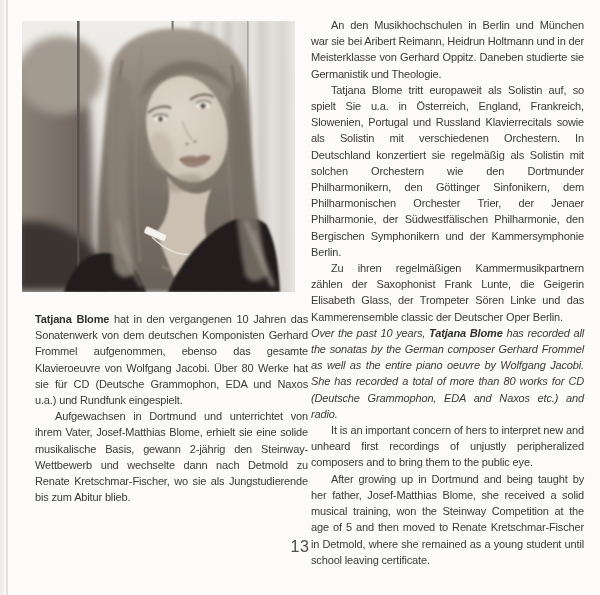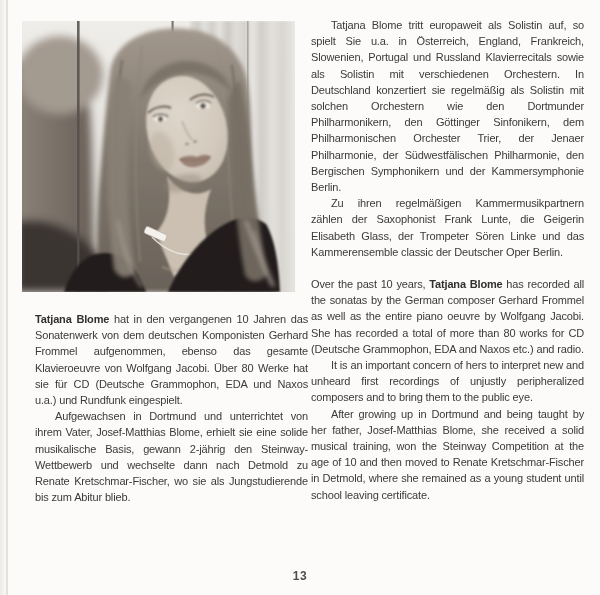--- a/index.html
+++ b/index.html
@@ -22,27 +22,27 @@
     overflow:hidden;
   }
   .photo svg{display:block;width:100%;height:100%;}
   .column{
     position:absolute;width:273px;
     font-size:11px;line-height:16.2px;letter-spacing:-0.15px;
     color:#3a3a3a;text-align:justify;
   }
   .column p{margin:0;}
   .column p.indent{text-indent:20px;}
-  .column p.gap-before{margin-top:16px;}
+  .column p.gap-before{margin-top:0;font-style:italic;}
   .column strong{font-weight:700;color:#303030;}
   .left-column{left:23px;top:311px;margin-left:12px;}
   .right-column{left:311px;top:17px;}
   .page-number{
-    position:absolute;left:0;top:569px;width:600px;
-    text-align:center;font-size:12px;color:#4d4d4d;letter-spacing:.5px;font-weight:bold;
+    position:absolute;left:0;top:538px;width:600px;
+    text-align:center;font-size:16px;color:#4d4d4d;letter-spacing:.5px;
   }
 </style>
 </head>
 <body>
 
 <div class="page">
   <div class="scan-edge"></div>
 
   <div class="photo">
     <svg viewBox="0 0 273 271" preserveAspectRatio="none" aria-hidden="true">
@@ -157,21 +157,22 @@
         <path d="M232,210 C238,230 246,252 252,266" stroke="#9a9085" stroke-width="4" fill="none" opacity="0.6"></path>
       </g>
     </svg>
   </div>
 
   <div class="column left-column" id="left-col">
       <p><strong>Tatjana Blome</strong><span> hat in den vergangenen 10 Jahren das Sonatenwerk von dem deutschen Komponisten Gerhard Frommel aufgenommen, ebenso das gesamte Klavieroeuvre von Wolfgang Jacobi. Über 80 Werke hat sie für CD (Deutsche Grammophon, EDA und Naxos u.a.) und Rundfunk eingespielt.</span></p>
       <p class="indent"><span>Aufgewachsen in Dortmund und unterrichtet von ihrem Vater, Josef-Matthias Blome, erhielt sie eine solide musikalische Basis, gewann 2-jährig den Steinway-Wettbewerb und wechselte dann nach Detmold zu Renate Kretschmar-Fischer, wo sie als Jungstudierende bis zum Abitur blieb.</span></p>
     </div>
   <div class="column right-column" id="right-col">
+      <p class="indent"><span>An den Musikhochschulen in Berlin und München war sie bei Aribert Reimann, Heidrun Holtmann und in der Meisterklasse von Gerhard Oppitz. Daneben studierte sie Germanistik und Theologie.</span></p>
       <p class="indent"><span>Tatjana Blome tritt europaweit als Solistin auf, so spielt Sie u.a. in Österreich, England, Frankreich, Slowenien, Portugal und Russland Klavierrecitals sowie als Solistin mit verschiedenen Orchestern. In Deutschland konzertiert sie regelmäßig als Solistin mit solchen Orchestern wie den Dortmunder Philharmonikern, den Göttinger Sinfonikern, dem Philharmonischen Orchester Trier, der Jenaer Philharmonie, der Südwestfälischen Philharmonie, den Bergischen Symphonikern und der Kammersymphonie Berlin.</span></p>
       <p class="indent"><span>Zu ihren regelmäßigen Kammermusikpartnern zählen der Saxophonist Frank Lunte, die Geigerin Elisabeth Glass, der Trompeter Sören Linke und das Kammerensemble classic der Deutscher Oper Berlin.</span></p>
       <p class="gap-before"><span>Over the past 10 years, </span><strong>Tatjana Blome</strong><span> has recorded all the sonatas by the German composer Gerhard Frommel as well as the entire piano oeuvre by Wolfgang Jacobi. She has recorded a total of more than 80 works for CD (Deutsche Grammophon, EDA and Naxos etc.) and radio.</span></p>
       <p class="indent"><span>It is an important concern of hers to interpret new and unheard first recordings of unjustly peripheralized composers and to bring them to the public eye.</span></p>
-      <p class="indent"><span>After growing up in Dortmund and being taught by her father, Josef-Matthias Blome, she received a solid musical training, won the Steinway Competition at the age of 10 and then moved to Renate Kretschmar-Fischer in Detmold, where she remained as a young student until school leaving certificate.</span></p>
+      <p class="indent"><span>After growing up in Dortmund and being taught by her father, Josef-Matthias Blome, she received a solid musical training, won the Steinway Competition at the age of 5 and then moved to Renate Kretschmar-Fischer in Detmold, where she remained as a young student until school leaving certificate.</span></p>
     </div>
 
   <div class="page-number">13</div>
 </div>
 
 </body></html>

